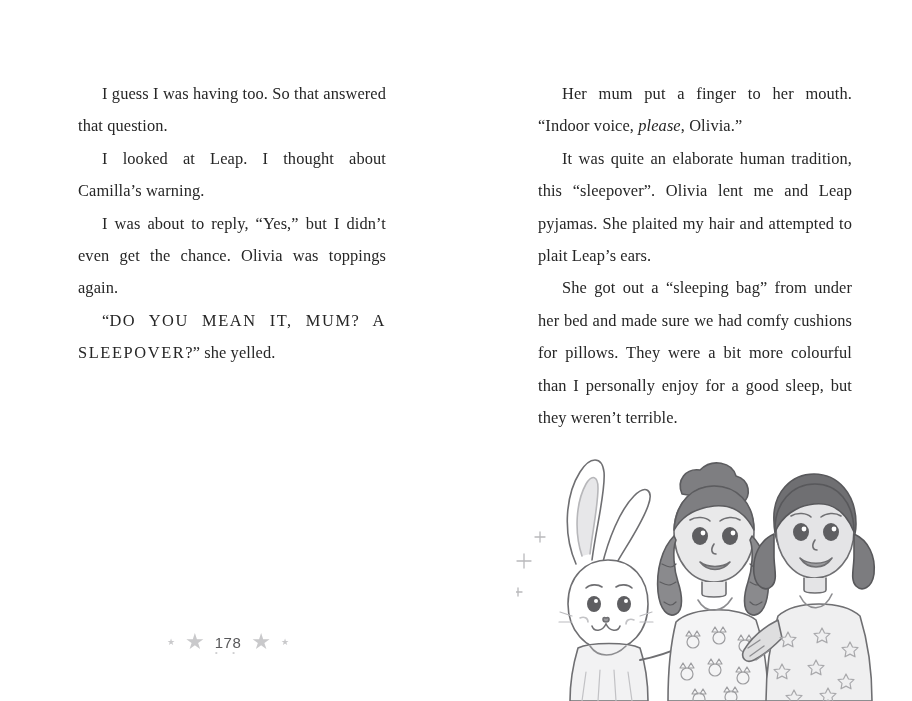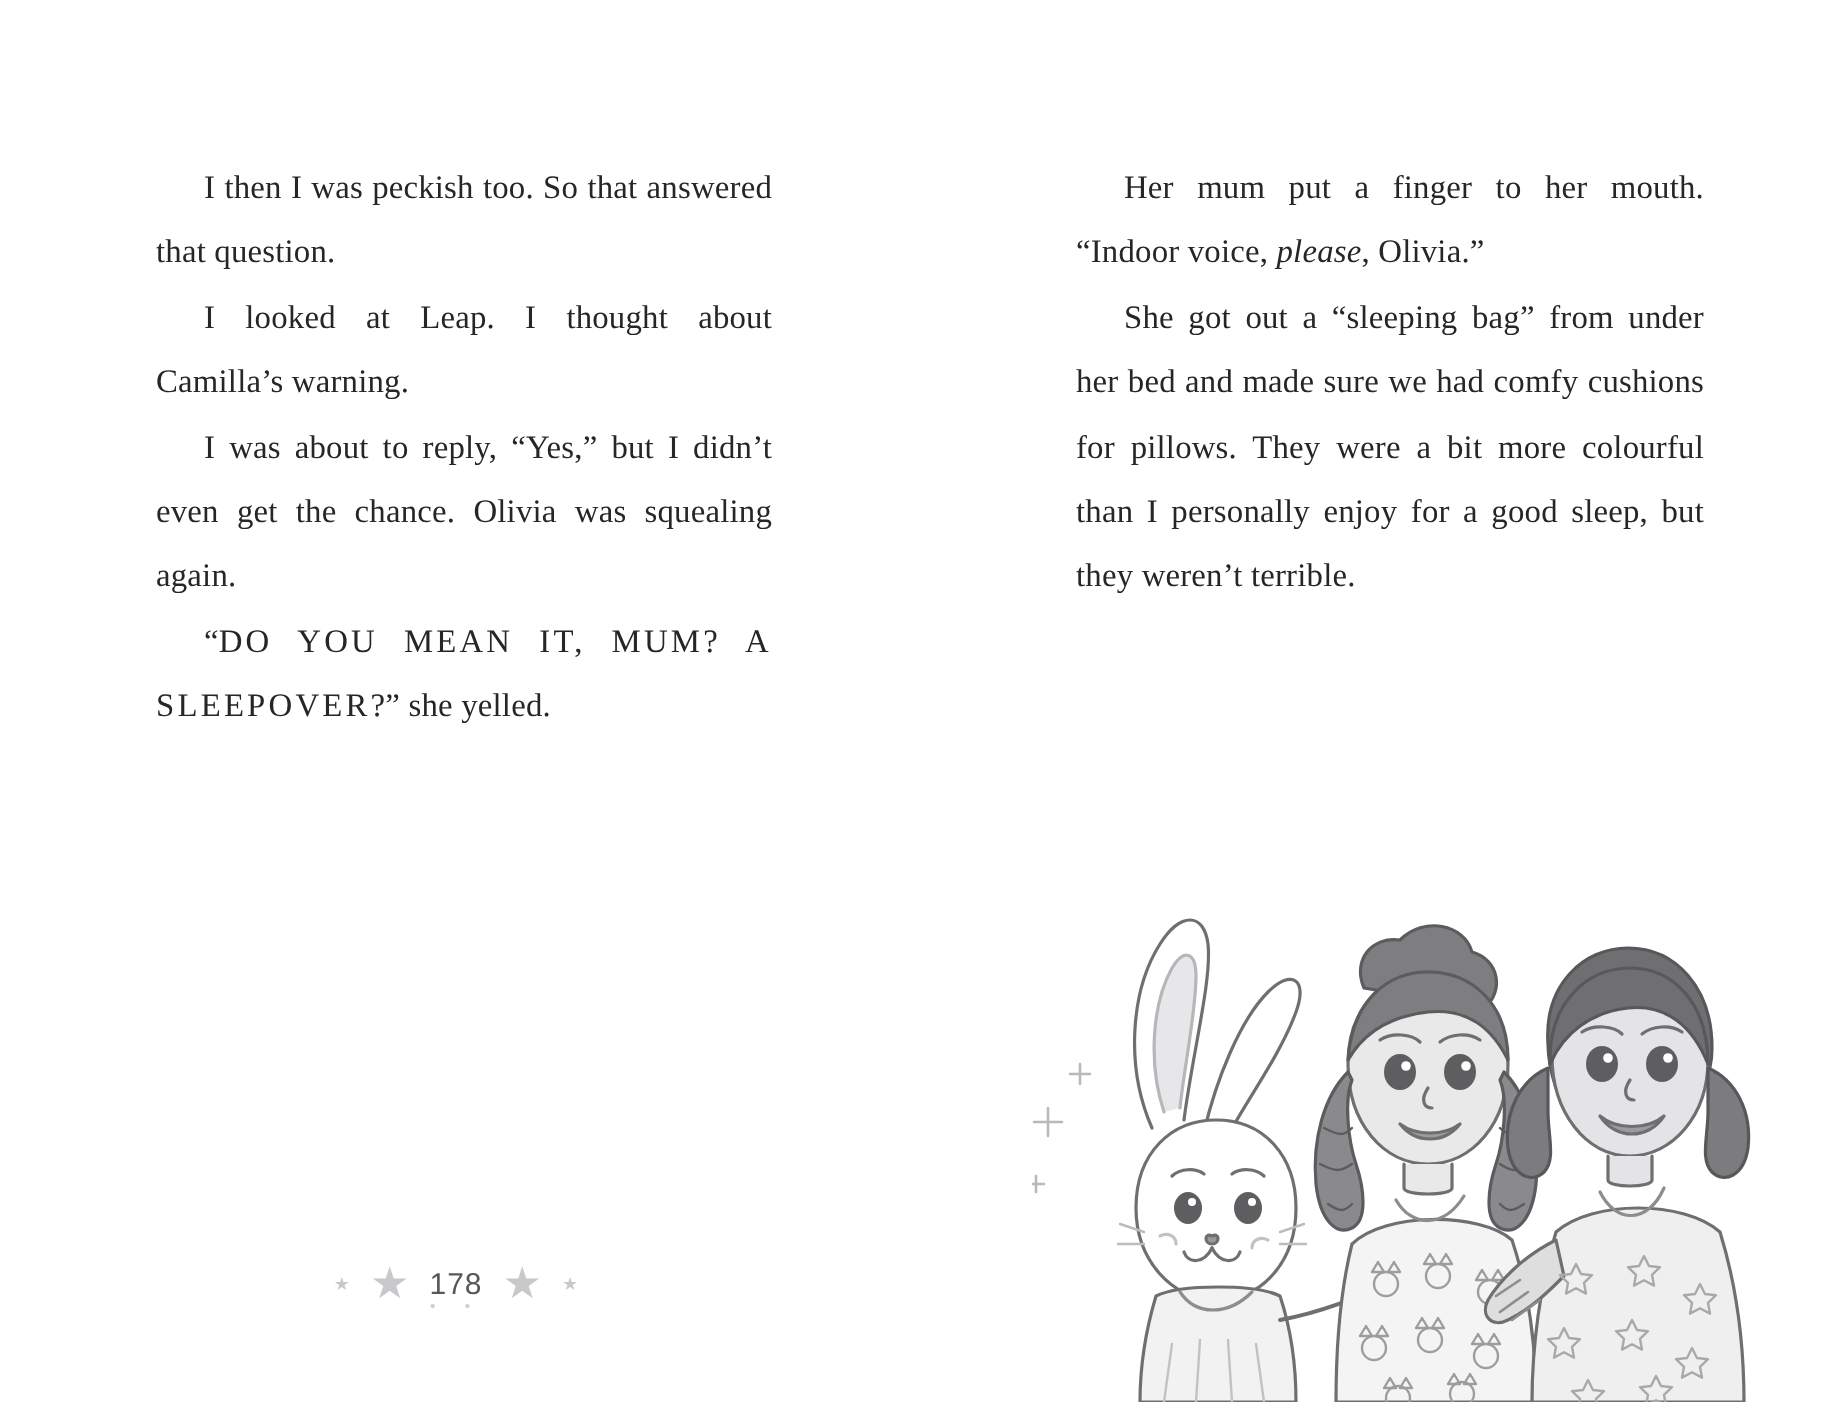--- a/index.html
+++ b/index.html
@@ -96,39 +96,40 @@
   }
   .illo svg { display: block; }
 </style>
 </head>
 <body>
 
 <div class="spread">
 
   <div class="page page-left">
     <div class="body-text">
-      <p>I then I was peckish too. So that answered that question.</p>
+      <p>I guess I was having too. So that answered that question.</p>
       <p>I looked at Leap. I thought about Camilla’s warning.</p>
-      <p>I was about to reply, “Yes,” but I didn’t even get the chance. Olivia was squealing again.</p>
+      <p>I was about to reply, “Yes,” but I didn’t even get the chance. Olivia was toppings again.</p>
       <p>“<span class="caps">DO YOU MEAN IT, MUM? A SLEEPOVER</span>?” she yelled.</p>
     </div>
 
     <div class="folio">
       <span class="star sml">★</span>
       <span class="star big">★</span>
       <span class="num">178</span>
       <span class="star big">★</span>
       <span class="star sml">★</span>
     </div>
     <div class="folio-dots">•  •</div>
   </div>
 
   <div class="page page-right">
     <div class="body-text">
       <p>Her mum put a finger to her mouth. “Indoor voice, <em>please</em>, Olivia.”</p>
+      <p>It was quite an elaborate human tradition, this “sleepover”. Olivia lent me and Leap pyjamas. She plaited my hair and attempted to plait Leap’s ears.</p>
       <p>She got out a “sleeping bag” from under her bed and made sure we had comfy cushions for pillows. They were a bit more colourful than I personally enjoy for a good sleep, but they weren’t terrible.</p>
     </div>
   </div>
 
   <div class="illo">
     <svg width="368" height="265" viewBox="0 0 368 265" xmlns="http://www.w3.org/2000/svg">
       <g fill="none" stroke="#6f6f72" stroke-width="1.6" stroke-linecap="round" stroke-linejoin="round">
 
         <g stroke="#b9b9bc" stroke-width="1.3">
           <path d="M8 118 L8 132 M1 125 L15 125"></path>

